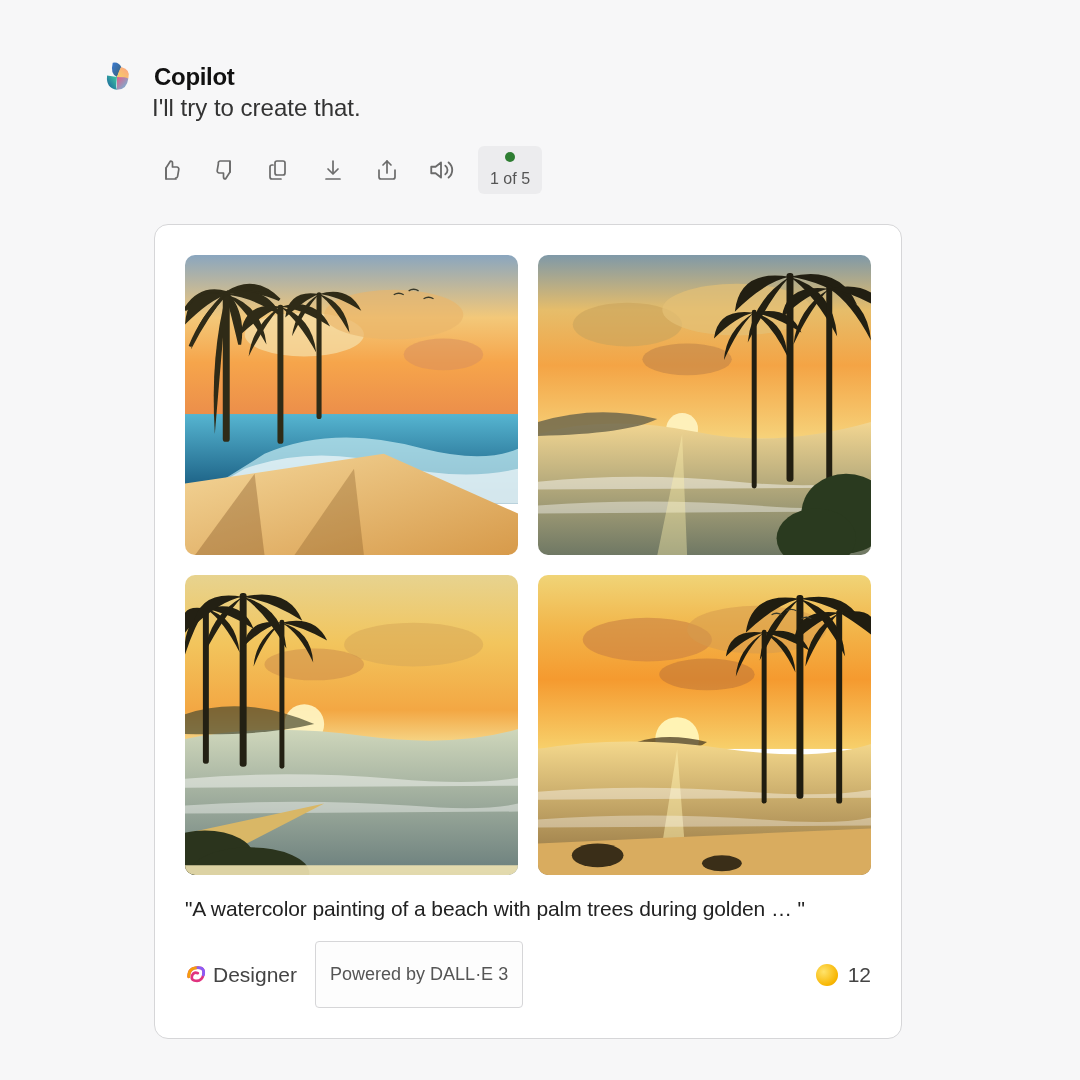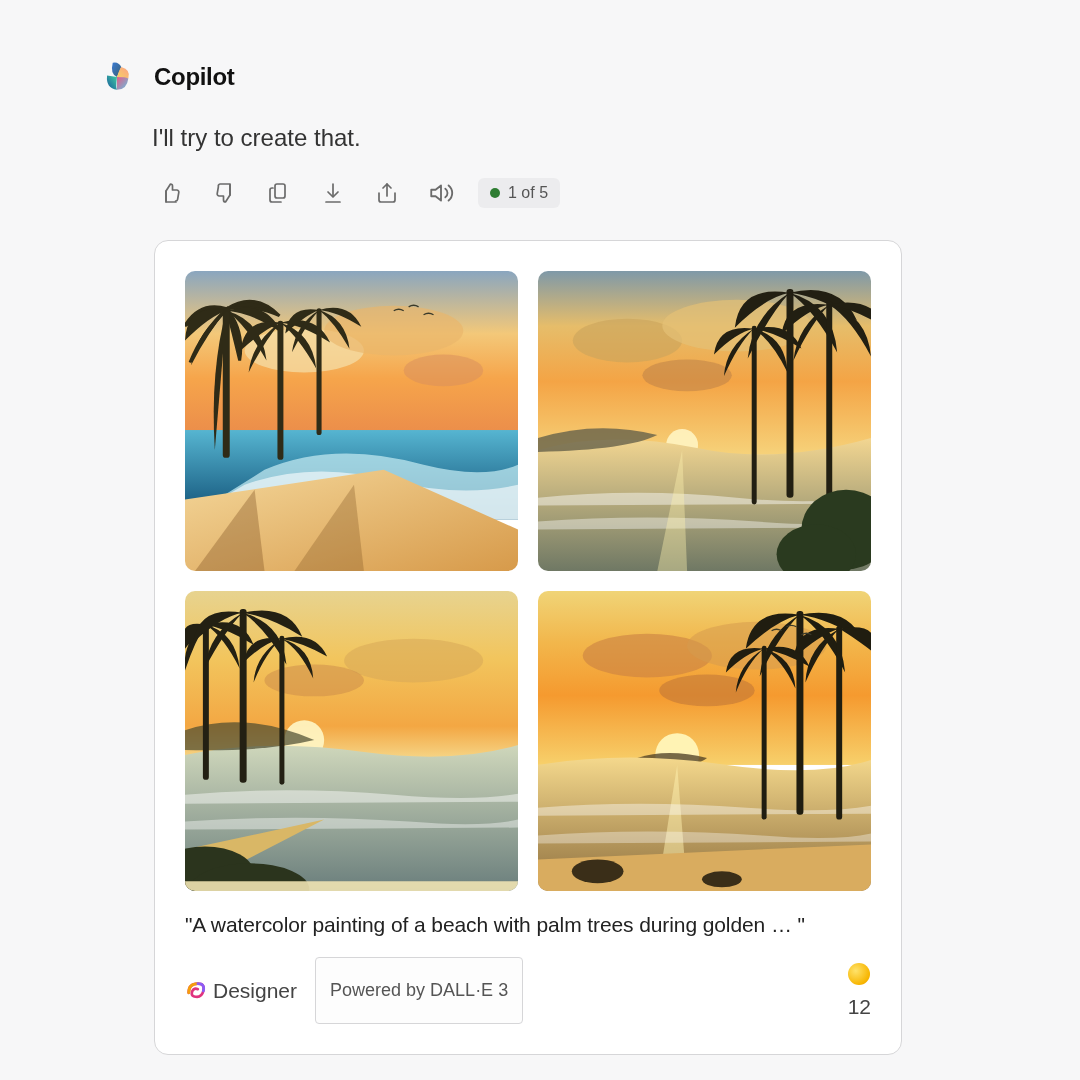--- a/index.html
+++ b/index.html
@@ -11,21 +11,20 @@
     overflow: hidden;
     color: #111;
   }
   .container {
     padding: 60px 90px 0 100px;
   }
   .header-row {
     display: flex;
     align-items: center;
     gap: 20px;
-    margin-bottom: 30px;
   }
   .copilot-logo {
     width: 34px;
     height: 34px;
   }
   .assistant-name {
     font-weight: 700;
     font-size: 24px;
     letter-spacing: -0.3px;
   }
@@ -56,20 +55,21 @@
   }
   .badge {
     display: flex;
     align-items: center;
     gap: 8px;
     background: #ececee;
     padding: 6px 12px;
     border-radius: 6px;
     font-size: 16px;
     color: #555;
+    flex-direction: column;
   }
   .badge-dot {
     width: 10px;
     height: 10px;
     background: #2e7d32;
     border-radius: 50%;
   }
   .card {
     margin-left: 54px;
     width: 748px;
@@ -128,21 +128,20 @@
     color: #555;
     background: #fdfdfd;
   }
   .spacer { flex: 1; }
   .credits {
     display: flex;
     align-items: center;
     gap: 10px;
     font-size: 21px;
     color: #444;
-    flex-direction: column;
   }
   .coin {
     width: 22px;
     height: 22px;
     border-radius: 50%;
     background: radial-gradient(circle at 35% 35%, #ffe36b 0%, #f7b500 70%, #e08f00 100%);
   }
 </style>
 </head>
 <body>

